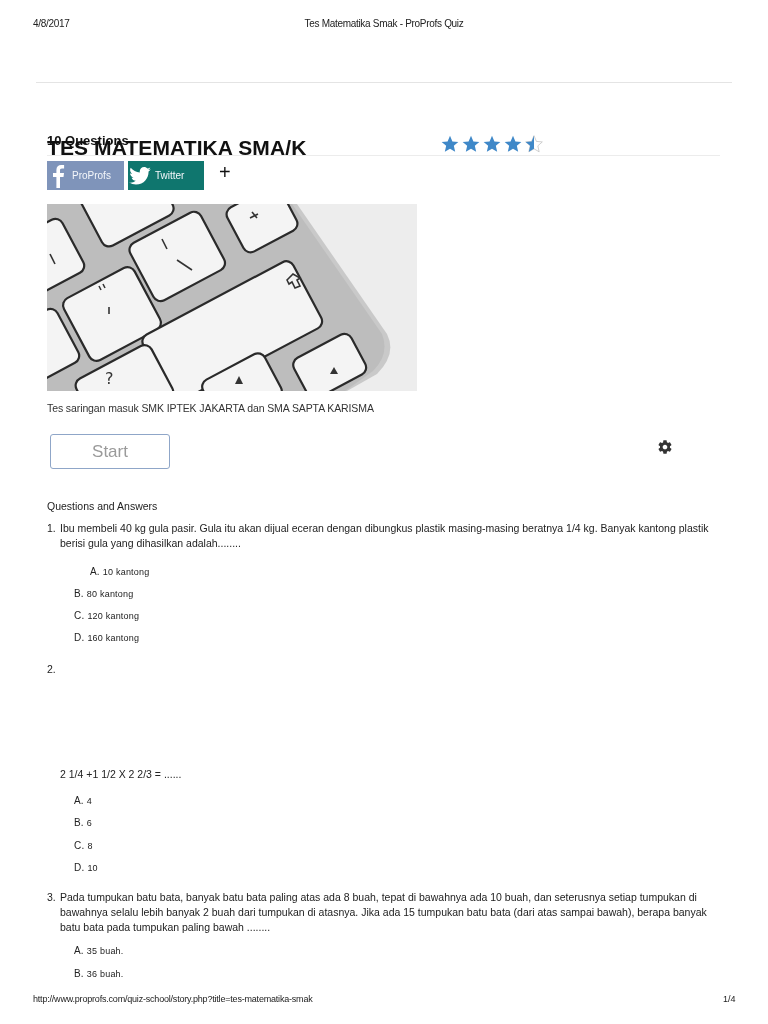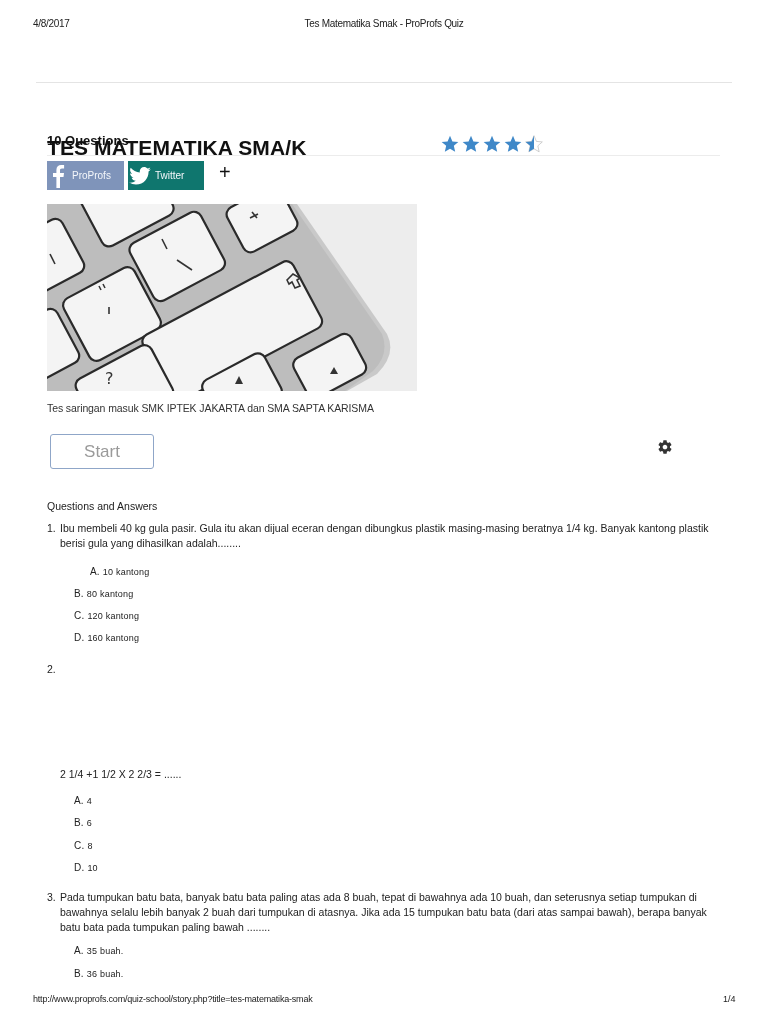--- a/index.html
+++ b/index.html
@@ -26,21 +26,21 @@
   .share-btn.tw { width: 76px; background: #0f766e; }
   .share-btn .ico { width: 24px; height: 29px; display: flex; align-items: center; justify-content: center; }
   .share-btn.fb .ico { width: 22px; }
   .share-btn .lbl { margin-left: 3px; color: #f4f7fb; }
   .share-plus { margin-left: 11px; font-size: 20px; line-height: 20px; color: #111; cursor: pointer; margin-top: -8px; }
 
   .hero { position: absolute; top: 204px; left: 47px; width: 370px; height: 187px; overflow: hidden; background: #ededed; }
 
   .description { position: absolute; top: 402px; left: 47px; font-size: 10.5px; color: #333; letter-spacing: -0.1px; }
 
-  .start-btn { position: absolute; top: 434px; left: 50px; width: 104px; height: 35px; border: 1px solid #8fa6c8; border-radius: 3px; background: #fff; color: #9a9a9a; font-size: 17px; display: flex; align-items: center; justify-content: center; cursor: pointer; }
+  .start-btn { position: absolute; top: 434px; left: 50px; width: 120px; height: 35px; border: 1px solid #8fa6c8; border-radius: 3px; background: #fff; color: #9a9a9a; font-size: 17px; display: flex; align-items: center; justify-content: center; cursor: pointer; }
 
   .gear { position: absolute; top: 439px; left: 657px; width: 16px; height: 16px; cursor: pointer; }
 
   .qa-heading { position: absolute; top: 500px; left: 47px; font-size: 10.5px; color: #222; }
 
   .q { position: absolute; left: 47px; width: 680px; font-size: 10.5px; color: #222; line-height: 15px; }
   .q .num { position: absolute; left: 0; top: 0; }
   .q .text { margin-left: 13px; display: block; }
 
   .opt { position: absolute; left: 74px; font-size: 9px; color: #222; letter-spacing: 0.2px; cursor: pointer; }

